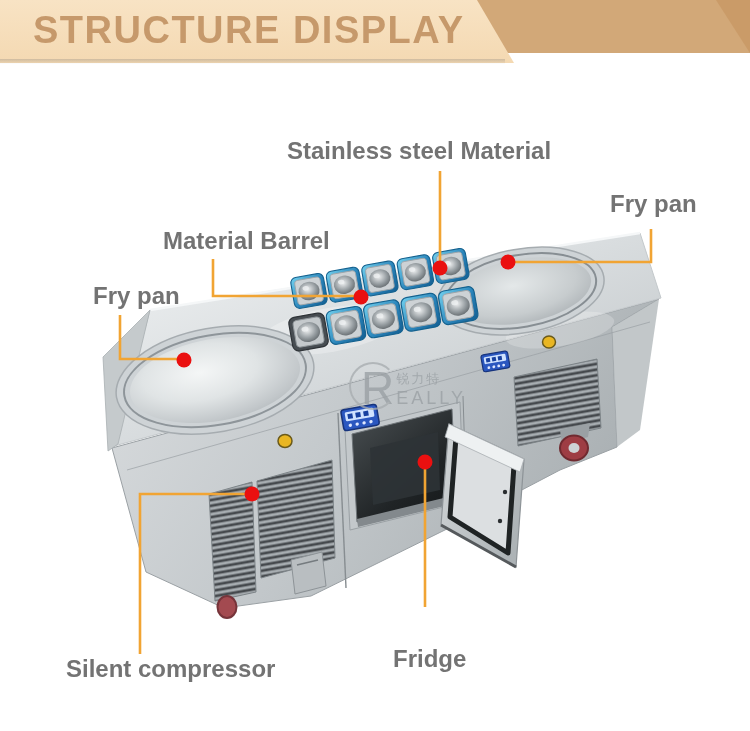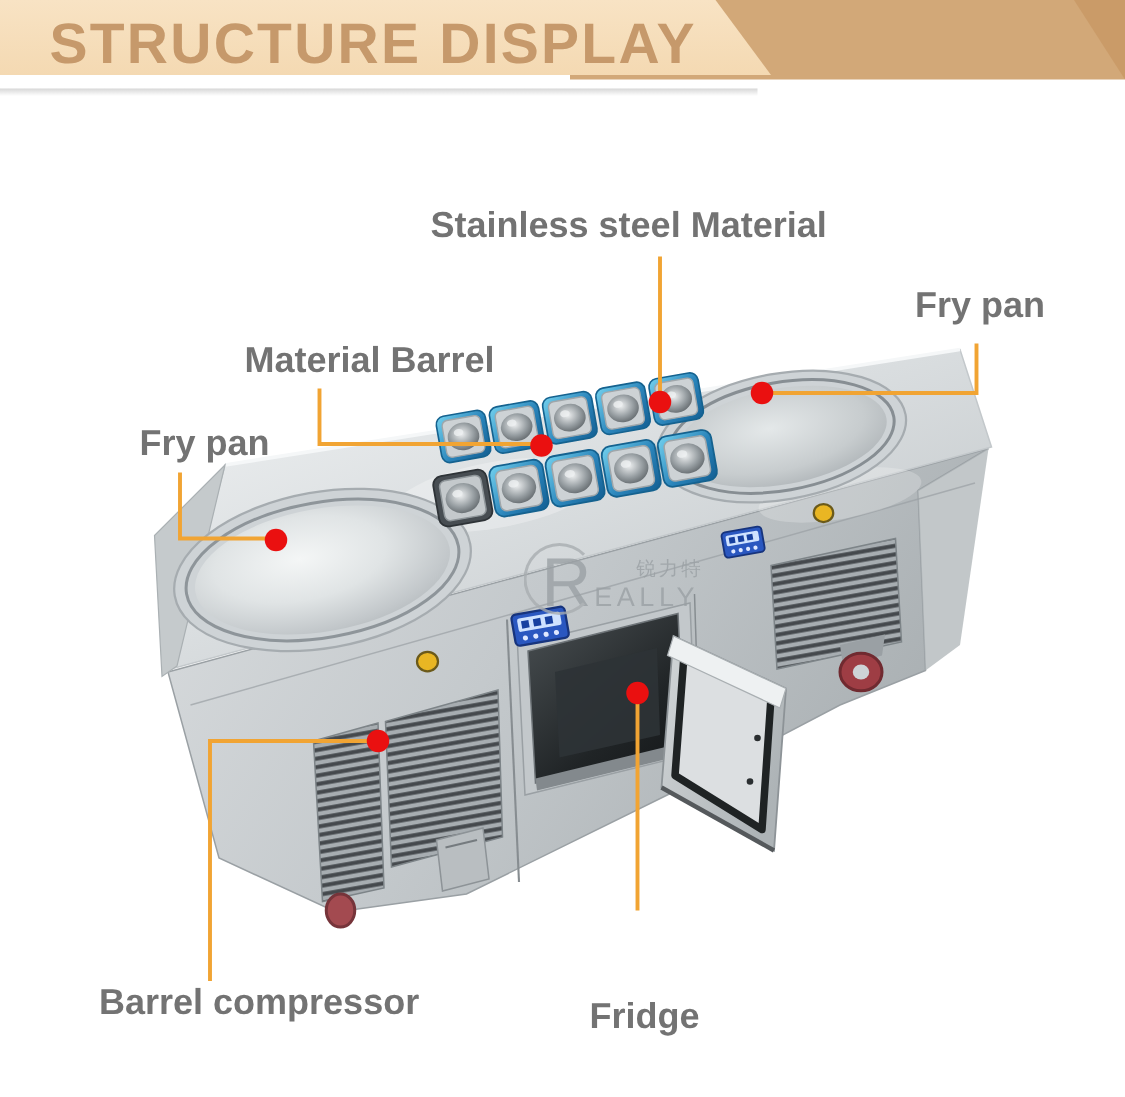--- a/index.html
+++ b/index.html
@@ -8,21 +8,21 @@
     background:#ffffff;font-family:"Liberation Sans",sans-serif;
   }
   
   .banner{position:absolute;top:0;left:0;width:750px;height:66px;}
   .banner-dark{position:absolute;top:0;left:380px;width:370px;height:53px;background:#d2a878;}
   .banner-fold{
     position:absolute;top:0;right:0;width:34px;height:53px;background:#c18c55;opacity:.45;
     clip-path:polygon(0 0,100% 0,100% 100%);
   }
   .banner-light{
-    position:absolute;top:0;left:0;width:520px;height:50px;
+    position:absolute;top:0;left:0;width:520px;height:63px;
     background:linear-gradient(180deg,#f8e3c4 0%,#f4d9b2 100%);
     clip-path:polygon(0 0,477px 0,514px 100%,0 100%);
   }
   .banner-shadow{
     position:absolute;top:59px;left:0;width:505px;height:5px;
     background:linear-gradient(180deg,rgba(110,110,110,.28),rgba(255,255,255,0));
   }
   .banner-title{
     margin:0;padding:11px 0 0 33px;
     font-weight:700;font-size:38px;line-height:1;letter-spacing:1.5px;
@@ -34,34 +34,34 @@
   
   .part-label{
     position:absolute;font-weight:700;font-size:24px;color:#737373;
     white-space:nowrap;line-height:1.15;
   }
   .lbl-stainless{left:287px;top:137px;}
   .lbl-frypan-right{left:610px;top:190px;}
   .lbl-material-barrel{left:163px;top:227px;}
   .lbl-frypan-left{left:93px;top:282px;}
   .lbl-silent-compressor{left:66px;top:655px;}
-  .lbl-fridge{left:393px;top:664px;text-align:center;}
+  .lbl-fridge{left:393px;top:645px;text-align:center;}
   
   .watermark{
     position:absolute;left:349px;top:360px;width:130px;height:56px;
     color:#9aa0a4;opacity:.78;display:flex;align-items:center;
     pointer-events:none;
   }
   .wm-ring{
     position:absolute;left:0;top:2px;width:44px;height:44px;border-radius:50%;
     border:2.5px solid #a8adb0;border-right-color:transparent;
   }
   .wm-r{font-size:46px;font-weight:400;line-height:1;margin-left:12px;}
   .wm-col{display:flex;flex-direction:column;margin-left:2px;margin-top:2px;}
-  .wm-cn{font-size:13px;letter-spacing:2px;margin-left:28px;}
+  .wm-cn{font-size:13px;letter-spacing:2px;}
   .wm-rest{font-size:18px;font-weight:400;letter-spacing:3px;}
 </style>
 </head>
 <body>
 
 <header class="banner">
   <div class="banner-dark"></div>
   <div class="banner-fold"></div>
   <div class="banner-light">
     <h1 class="banner-title">STRUCTURE DISPLAY</h1>
@@ -254,14 +254,14 @@
   <span class="wm-col">
     <span class="wm-cn">锐力特</span>
     <span class="wm-rest">EALLY</span>
   </span>
 </div>
 
 <div class="part-label lbl-stainless">Stainless steel Material</div>
 <div class="part-label lbl-frypan-right">Fry pan</div>
 <div class="part-label lbl-material-barrel">Material Barrel</div>
 <div class="part-label lbl-frypan-left">Fry pan</div>
-<div class="part-label lbl-silent-compressor">Barrel compressor</div>
+<div class="part-label lbl-silent-compressor">Silent compressor</div>
 <div class="part-label lbl-fridge">Fridge</div>
 
 </body></html>

